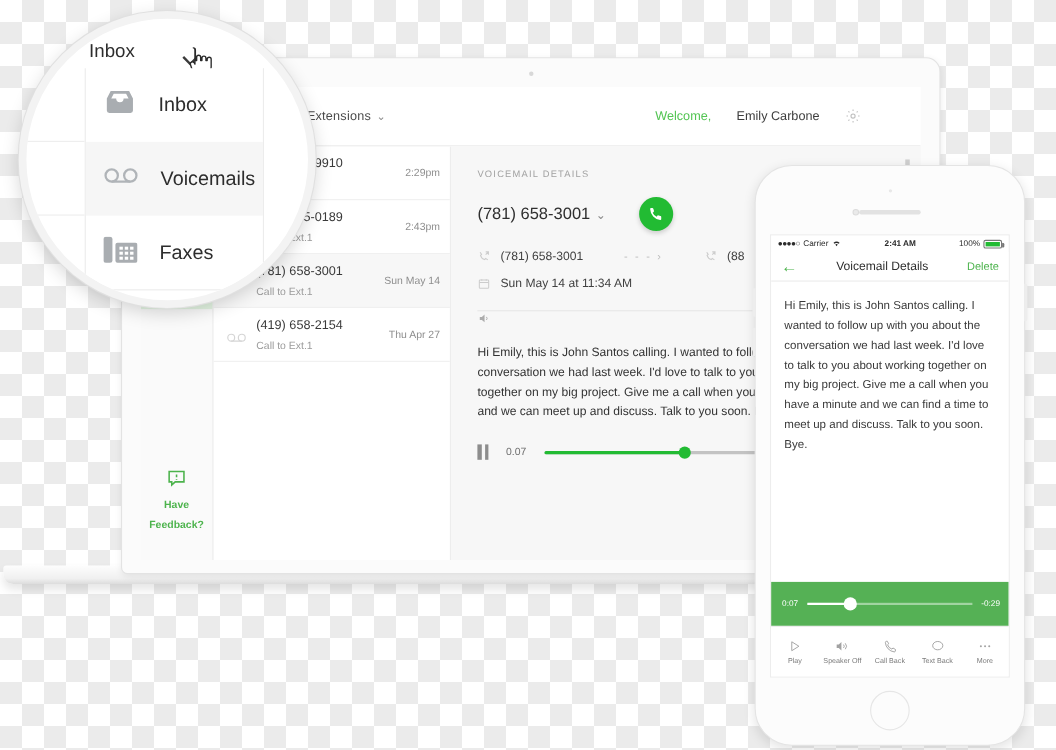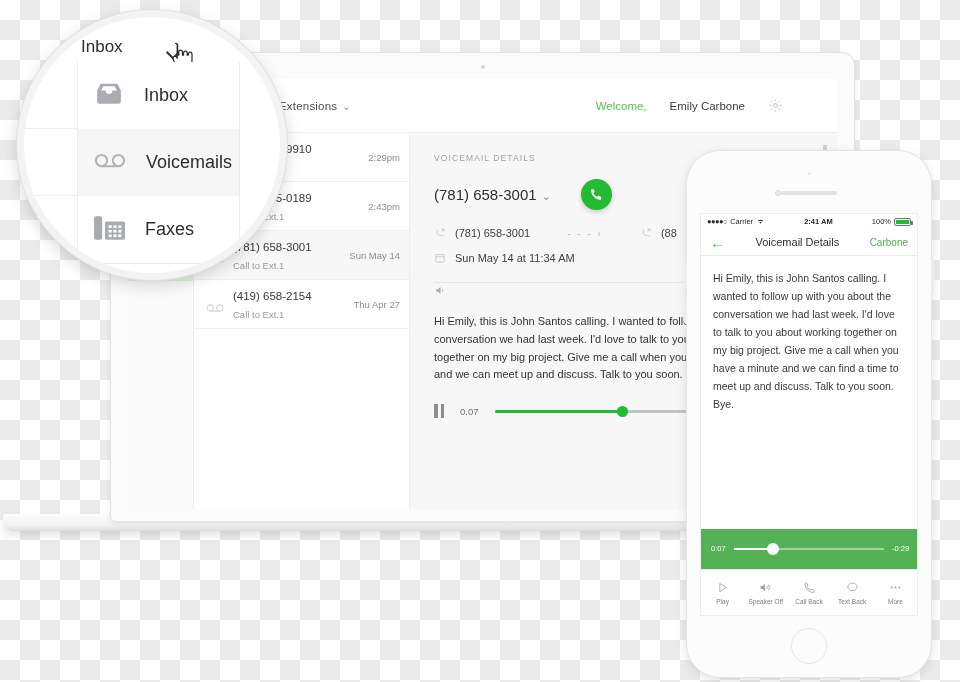--- a/index.html
+++ b/index.html
@@ -222,20 +222,30 @@
             <span class="rail-lb">Recent</span>
           </div>
           <div class="rail-item active">
             <span class="rail-ico">
               <svg viewBox="0 0 24 24" width="19" height="19" fill="#4cb34c">
                 <path d="M3 9.5l2.6-5h12.8L21 9.5V18a1.6 1.6 0 0 1-1.6 1.6H4.6A1.6 1.6 0 0 1 3 18V9.5zm3 0h3a3 3 0 0 0 6 0h3l-1.6-3H7.6L6 9.5z"></path>
               </svg>
             </span>
             <span class="rail-lb">Inbox</span>
           </div>
+          <div class="feedback">
+            <span class="rail-ico">
+              <svg viewBox="0 0 24 24" width="19" height="19" fill="none" stroke="#4cb34c" stroke-width="1.8">
+                <path d="M3.5 4.5h17v12h-10l-4 3.5v-3.5h-3z"></path>
+                  <path d="M12 8v3.2M12 13.3v.9"></path>
+              </svg>
+            </span>
+            <span class="rail-lb">Have</span><br>
+            <span class="rail-lb">Feedback?</span>
+          </div>
         </div>
 
         <div class="vm-list">
           <div class="vm-row">
             <span class="vm-ico">
               <svg viewBox="0 0 30 14" width="18" height="10" fill="none" stroke="#9d9d9d" stroke-width="1.8">
                 <circle cx="7" cy="7" r="5.2"></circle>
                   <circle cx="23" cy="7" r="5.2"></circle>
                   <path d="M7 12.2h16"></path>
               </svg>
@@ -391,21 +401,21 @@
         <span>100%</span>
         <span class="batt">
             <i></i>
           </span>
       </span>
     </div>
 
     <div class="ph-nav">
       <span class="ph-back">←</span>
       <span class="ph-title">Voicemail Details</span>
-      <span class="ph-del">Carbone</span>
+      <span class="ph-del">Delete</span>
     </div>
 
 
     <div class="ph-body-txt">Hi Emily, this is John Santos calling. I wanted to follow up with you about the conversation we had last week. I'd love to talk to you about working together on my big project. Give me a call when you have a minute and we can find a time to meet up and discuss. Talk to you soon. Bye.</div>
 
     <div class="ph-player">
       <span class="pp-t">0:07</span>
       <span class="pp-track">
         <i class="f"></i>
         <i class="k"></i>

